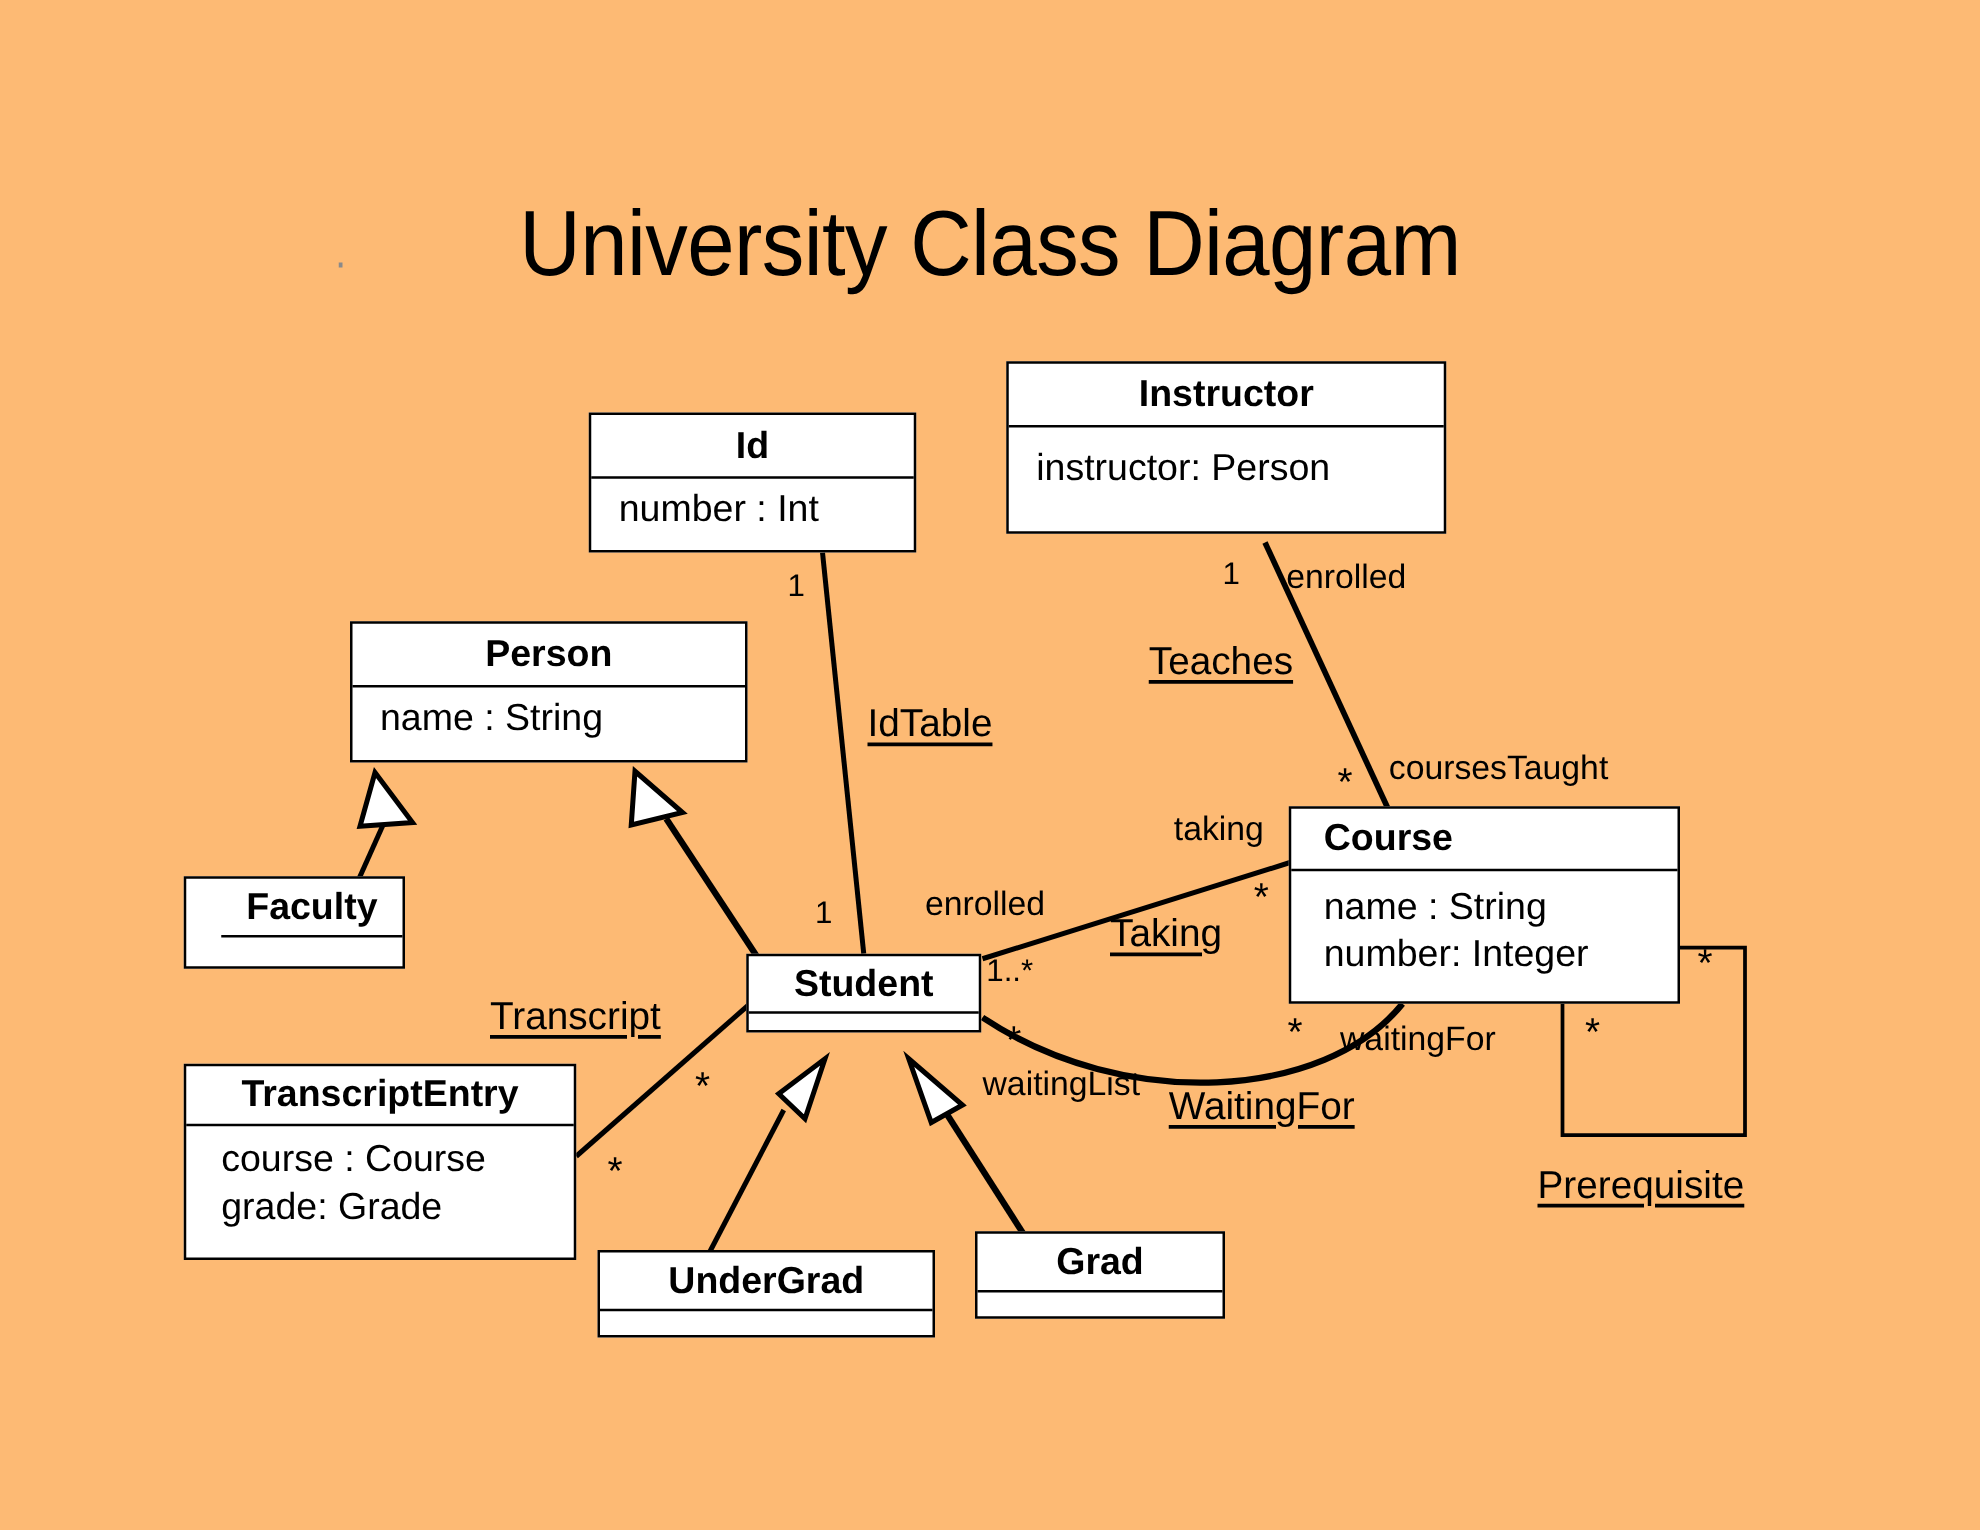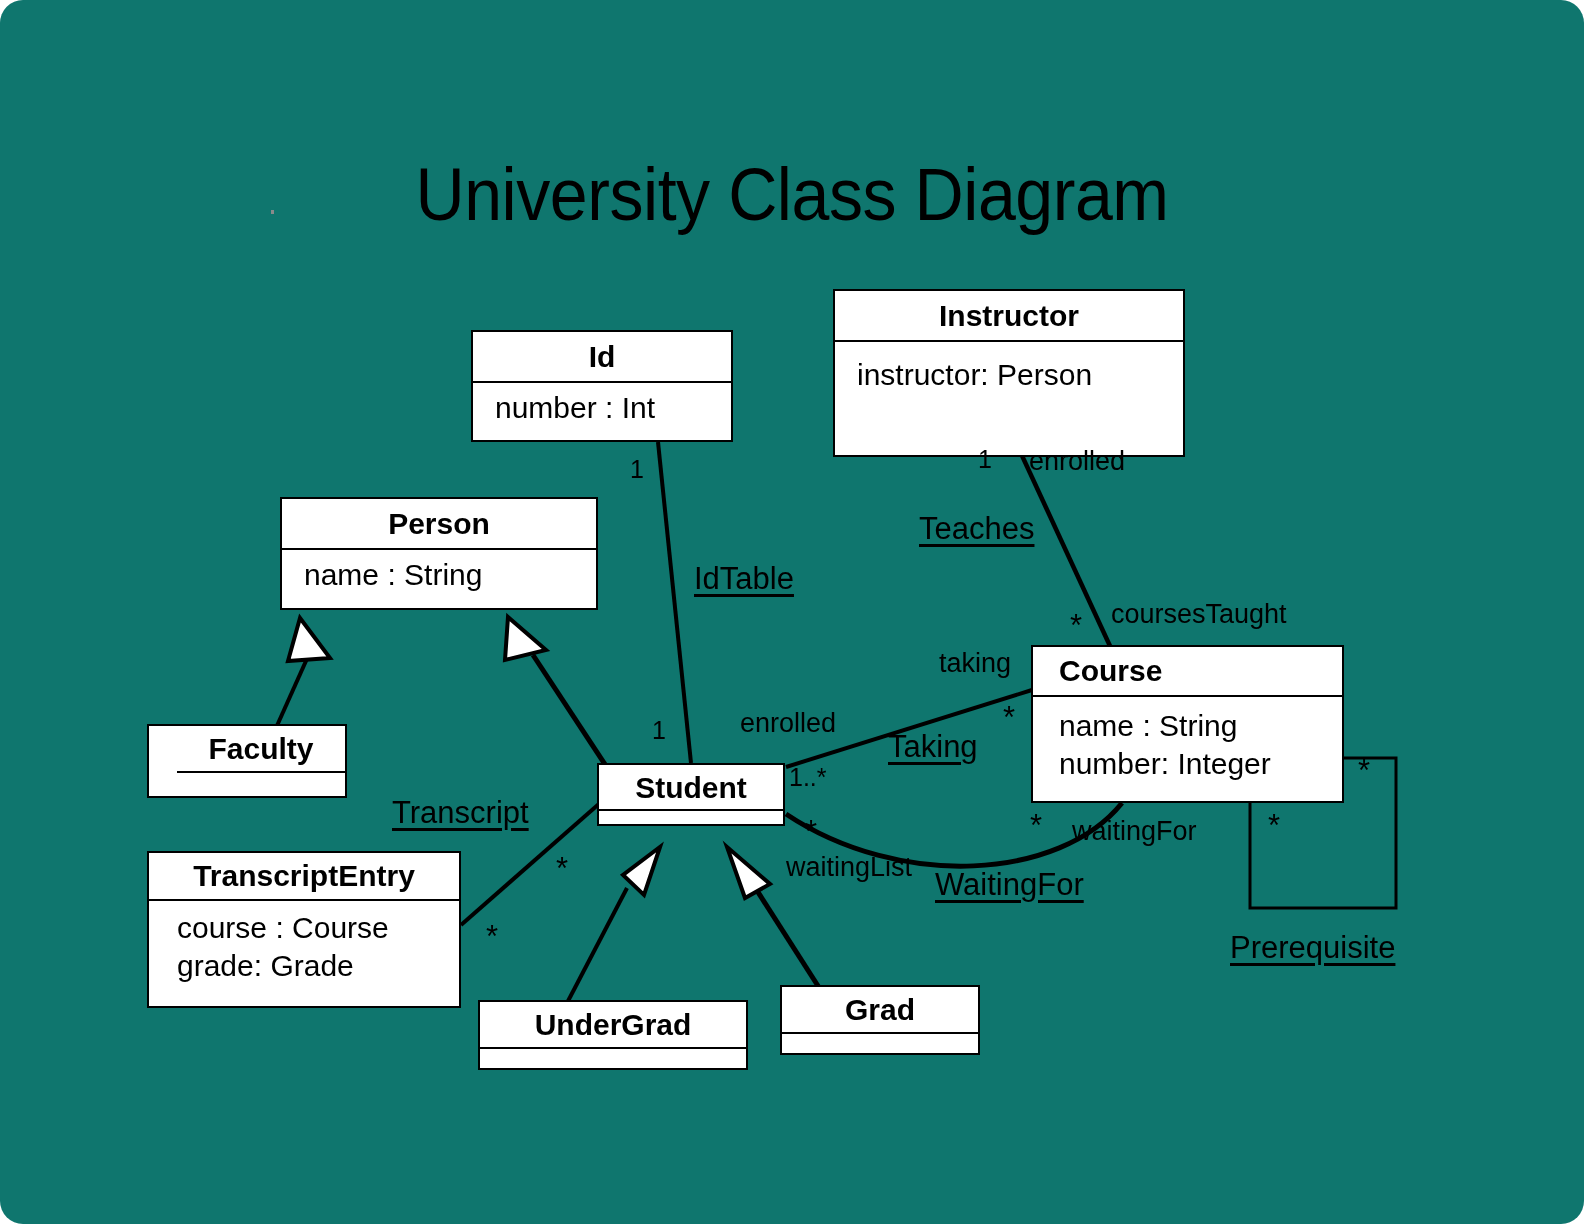--- a/index.html
+++ b/index.html
@@ -4,25 +4,24 @@
 <style>
   html, body {
     margin: 0;
     padding: 0;
     background: #ffffff;
   }
   #stage {
     position: relative;
     width: 1584px;
     height: 1224px;
-    background: #0f766e;
+    background: #fdba74;
     overflow: hidden;
     font-family: "Liberation Sans", sans-serif;
     color: #000000;
-    border-radius: 23px;
   }
   #edges {
     position: absolute;
     left: 0; top: 0;
     width: 1584px;
     height: 1224px;
     pointer-events: none;
   }
 
   
@@ -141,35 +140,35 @@
     <polygon points="727,847 770,884 745,898" fill="#ffffff" stroke="#000" stroke-width="4"></polygon>
   </svg>
 
   <div class="umlbox" style="left:471px; top:330px; width:262px; height:112px;">
     <div class="uml-name">Id</div>
     <div class="uml-attrs">
       <div>number : Int</div>
     </div>
   </div>
 
-  <div class="umlbox" style="left:805px; top:289px; width:352px; height:168px;margin-left:28px;">
+  <div class="umlbox" style="left:805px; top:289px; width:352px; height:138px;">
     <div class="uml-name">Instructor</div>
     <div class="uml-attrs" style="padding-top:14px;">
       <div>instructor: Person</div>
     </div>
   </div>
 
   <div class="umlbox" style="left:280px; top:497px; width:318px; height:113px;">
     <div class="uml-name">Person</div>
     <div class="uml-attrs">
       <div>name : String</div>
     </div>
   </div>
 
-  <div class="umlbox" style="left:147px; top:724px; width:200px; height:74px;padding-left:28px;">
+  <div class="umlbox" style="left:147px; top:701px; width:177px; height:74px;padding-left:28px;">
     <div class="uml-name" style="padding:8px 6px 7px 6px;">Faculty</div>
     <div class="uml-attrs empty"></div>
   </div>
 
   <div class="umlbox" style="left:147px; top:851px; width:314px; height:157px;">
     <div class="uml-name" style="padding:8px 6px 8px 6px;text-align:center;">TranscriptEntry</div>
     <div class="uml-attrs" style="padding-left:28px; padding-top:8px;">
       <div>course : Course</div>
       <div>grade: Grade</div>
     </div>

